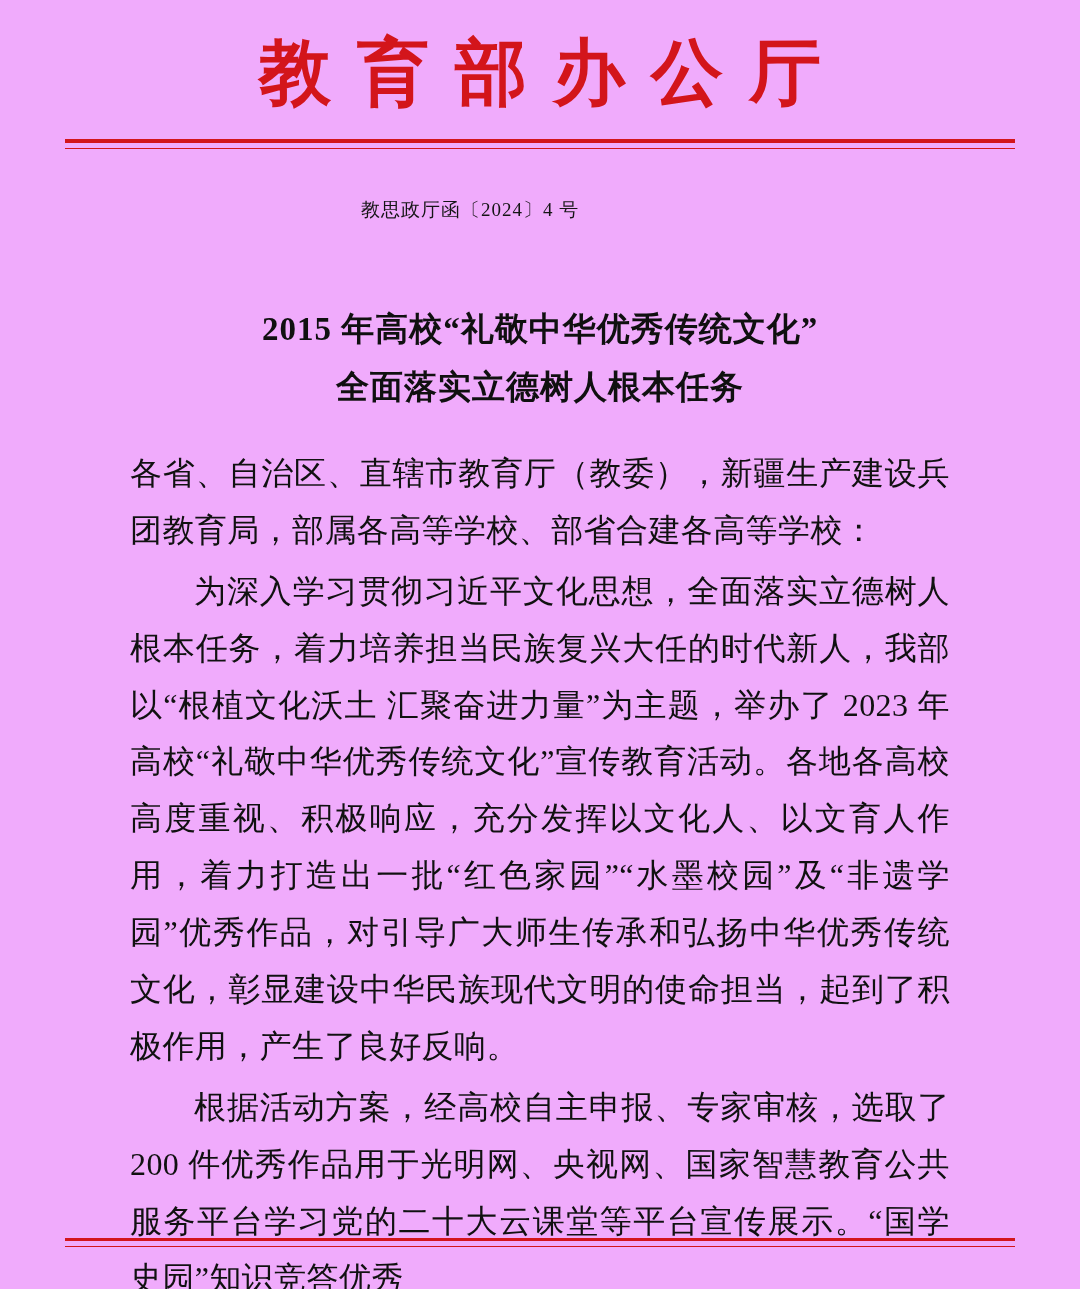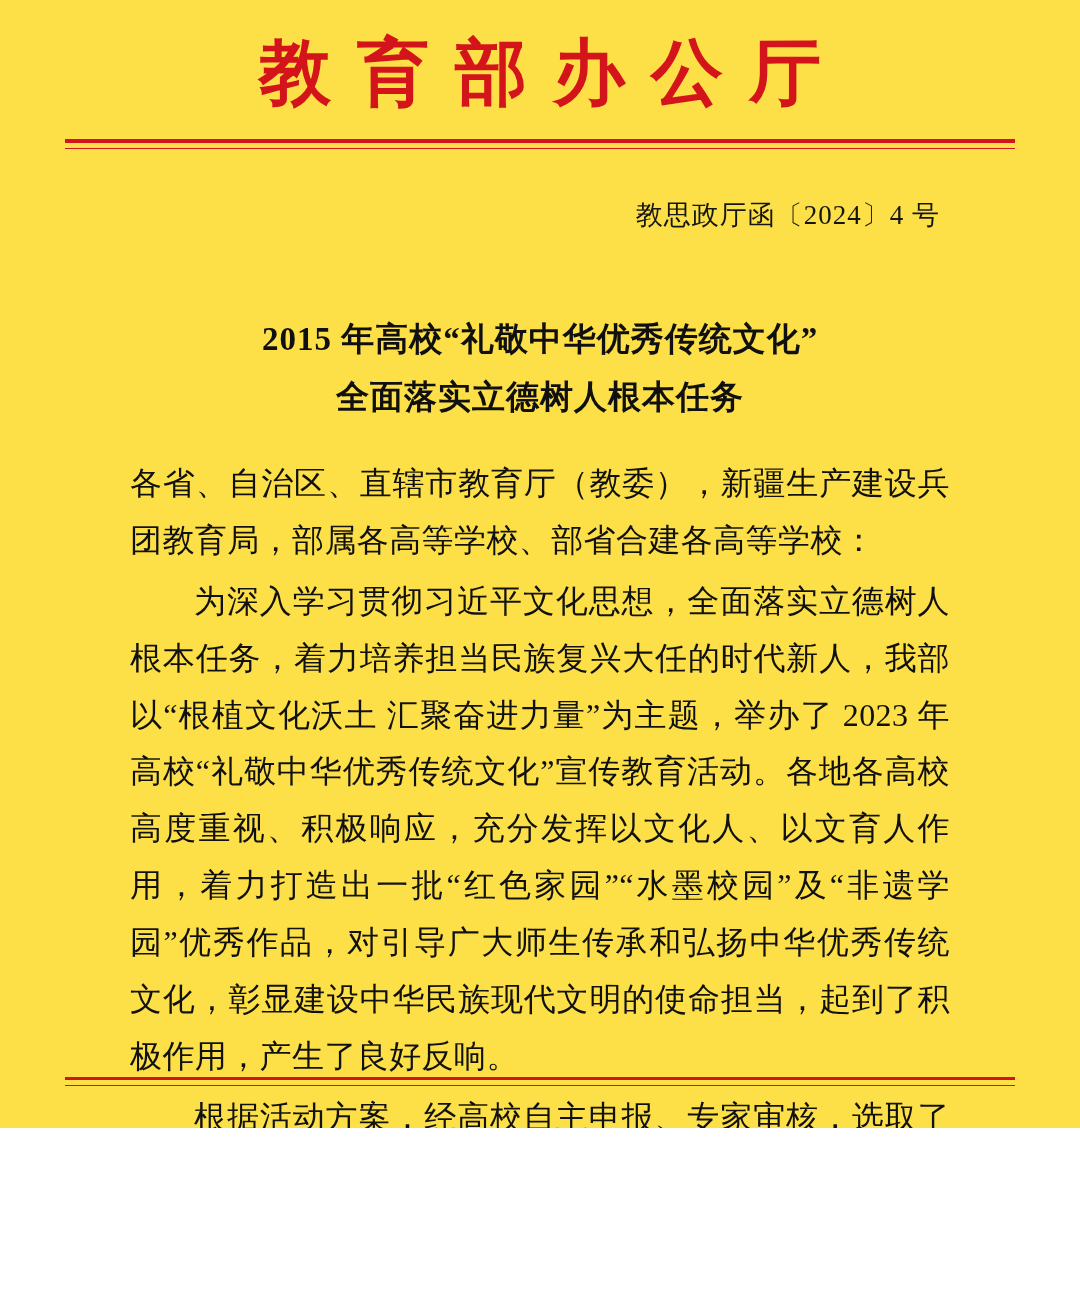--- a/index.html
+++ b/index.html
@@ -3,23 +3,23 @@
 <meta charset="utf-8">
 <style>
   html, body {
     margin: 0;
     padding: 0;
     background: #ffffff;
   }
   .page {
     position: relative;
     width: 1080px;
-    height: 1128px;
+    height: 1289px;
     margin: 0 auto;
-    background: #fde047;
+    background: #f0abfc;
     font-family: "Liberation Serif", "DejaVu Serif", serif;
     overflow: hidden;
     box-sizing: border-box;
   }
 
   
   .masthead {
     text-align: center;
     padding-top: 34px;
   }
@@ -46,22 +46,22 @@
   .rule-thin {
     height: 1px;
     background: #d3151b;
     margin-top: 5px;
   }
 
   
   .doc-number {
     margin-top: 48px;
     padding-right: 140px;
-    text-align: right;
-    font-size: 27px;
+    text-align: center;
+    font-size: 19px;
     color: #151515;
     letter-spacing: 1px;
     font-family: "Liberation Serif", "DejaVu Serif", serif;
   }
 
   
   .title-block {
     margin-top: 78px;
     text-align: center;
     color: #101010;

